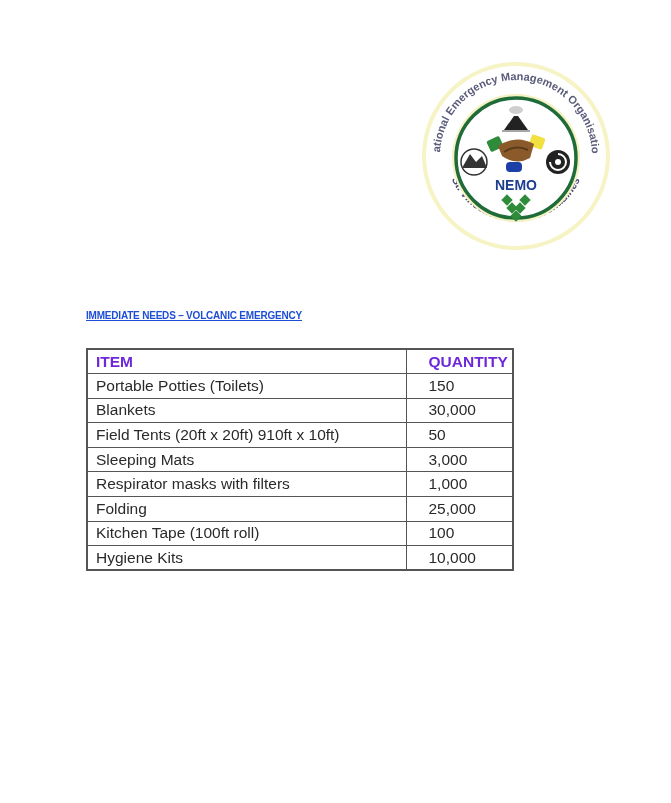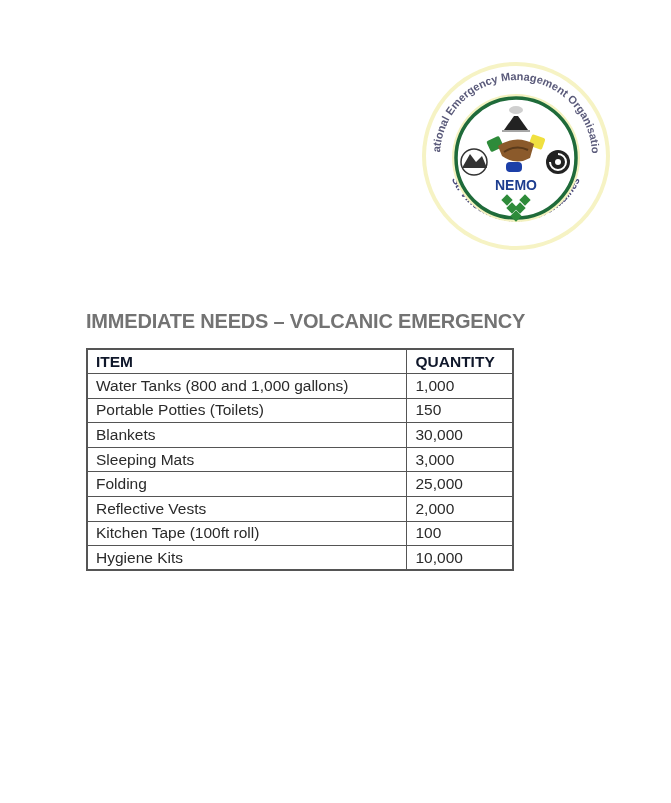--- a/index.html
+++ b/index.html
@@ -3,36 +3,37 @@
 <meta charset="utf-8">
 <style>
   html, body { margin: 0; padding: 0; }
   body {
     width: 671px; height: 803px; background: #ffffff; position: relative;
     font-family: "Liberation Sans", sans-serif; color: #222; overflow: hidden;
   }
   .logo { position: absolute; left: 418px; top: 58px; width: 196px; height: 196px; }
   .title {
     position: absolute; left: 86px; top: 310px;
-    font-size: 20px; font-weight: bold; color: #737373; letter-spacing: -0.2px;
+    font-size: 10px; font-weight: bold; color: #1d4ed8; letter-spacing: -0.2px;
     white-space: nowrap;
+    text-decoration: underline;
   }
   table.needs {
     position: absolute; left: 86px; top: 348px;
     width: 428px; border-collapse: collapse;
     border: 2px solid #555;
   }
   table.needs td, table.needs th {
     border: 1px solid #555; height: 24.6px; padding: 0 0 0 8px;
     font-size: 15.5px; text-align: left; white-space: nowrap; color: #2a2a2a;
     box-sizing: border-box;
   }
-  table.needs th { font-weight: bold; color: #0f172a; }
+  table.needs th { font-weight: bold; color: #6d28d9; }
   table.needs td.item, table.needs th.item { width: 319px; }
-  table.needs td.qty, table.needs th.qty { padding-left: 9px; }
+  table.needs td.qty, table.needs th.qty { padding-left: 22px; }
 </style>
 </head>
 <body>
 
 <svg class="logo" viewBox="0 0 196 196">
   <defs>
     <path id="arcTop" d="M 22 98 A 76 76 0 0 1 174 98"></path>
     <path id="arcBottom" d="M 30 110 A 70 70 0 0 0 166 110"></path>
   </defs>
   <circle cx="98" cy="98" r="94" fill="#f6f3c4"></circle>
@@ -85,42 +86,42 @@
 
 <table class="needs">
   <thead>
     <tr>
       <th class="item">ITEM</th>
       <th class="qty">QUANTITY</th>
     </tr>
   </thead>
   <tbody id="rows">
       <tr>
-        <td class="item">Water Tanks (800 and 1,000 gallons)</td>
-        <td class="qty">1,000</td>
-      </tr>
-      <tr>
         <td class="item">Portable Potties (Toilets)</td>
         <td class="qty">150</td>
       </tr>
       <tr>
         <td class="item">Blankets</td>
         <td class="qty">30,000</td>
       </tr>
       <tr>
+        <td class="item">Field Tents (20ft x 20ft) 910ft x 10ft)</td>
+        <td class="qty">50</td>
+      </tr>
+      <tr>
         <td class="item">Sleeping Mats</td>
         <td class="qty">3,000</td>
       </tr>
       <tr>
+        <td class="item">Respirator masks with filters</td>
+        <td class="qty">1,000</td>
+      </tr>
+      <tr>
         <td class="item">Folding</td>
         <td class="qty">25,000</td>
-      </tr>
-      <tr>
-        <td class="item">Reflective Vests</td>
-        <td class="qty">2,000</td>
       </tr>
       <tr>
         <td class="item">Kitchen Tape (100ft roll)</td>
         <td class="qty">100</td>
       </tr>
       <tr>
         <td class="item">Hygiene Kits</td>
         <td class="qty">10,000</td>
       </tr>
     </tbody>

